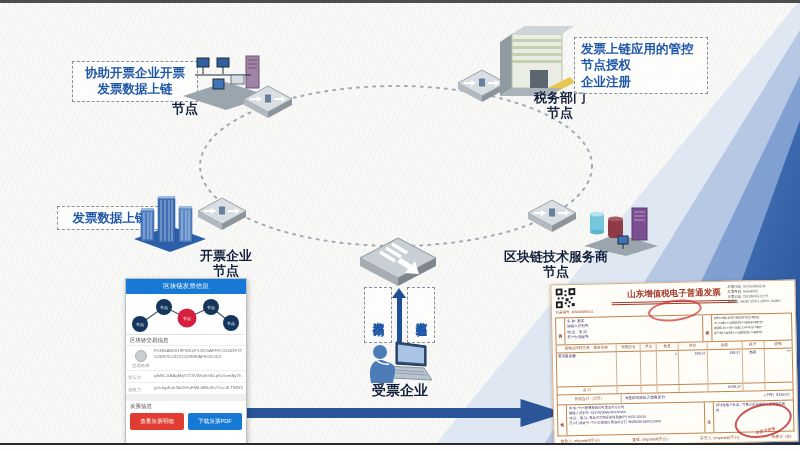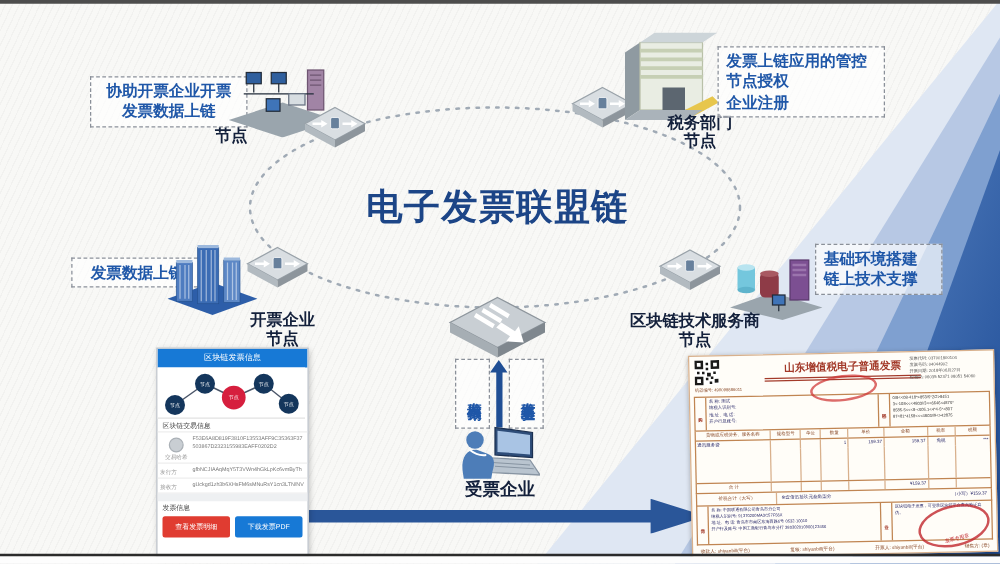--- a/index.html
+++ b/index.html
@@ -101,21 +101,20 @@
   </svg>
 
   <svg class="abs ring" width="800" height="451">
     <ellipse cx="396" cy="166" rx="196" ry="80" fill="none" stroke="#a0aab5" stroke-width="2" stroke-dasharray="2 6" stroke-linecap="round"></ellipse>
   </svg>
 
   <div class="abs topbar"></div>
   <div class="abs bottombar"></div>
   <div class="abs bottomwhite"></div>
 
-  <div class="abs main-title">电子发票联盟链</div>
 
   <div class="abs callout" style="left:72px;top:61px;width:112px;text-align:center;">
     <div>协助开票企业开票</div>
     <div>发票数据上链</div>
   </div>
   <svg class="abs icon" style="left:183px;top:52px;" width="86" height="58" viewBox="0 0 86 58">
     <path d="M43 30 L86 44 L43 58 L0 44 Z" fill="#9aa5ad"></path>
     <rect x="63" y="4" width="13" height="32" fill="#a184a5" stroke="#6e5572" stroke-width="1"></rect>
     <path d="M65 8 h9 M65 12 h9 M65 16 h9" stroke="#6e5572" stroke-width="1" fill="none"></path>
     <rect x="14" y="6" width="12" height="9" fill="#2f5f9e" stroke="#222c3a" stroke-width="1"></rect>
@@ -191,24 +190,20 @@
         <rect x="56" y="9" width="11" height="2"></rect>
         <rect x="56" y="13" width="11" height="2"></rect>
       </g>
     <rect x="40" y="30" width="10" height="8" fill="#3f74b8" stroke="#222c3a" stroke-width="1"></rect>
     <path d="M45 38 v5" stroke="#222c3a" stroke-width="1"></path>
   </svg>
   <div class="abs nodelabel" style="left:496px;top:250px;width:120px;">
     <div>区块链技术服务商</div>
     <div>节点</div>
   </div>
-  <div class="abs callout" style="left:652px;top:195px;width:88px;">
-    <div>基础环境搭建</div>
-    <div>链上技术支撑</div>
-  </div>
 
   <div class="abs callout" style="left:57px;top:206px;width:92px;text-align:center;">
     <div>发票数据上链</div>
   </div>
   <svg class="abs icon" style="left:134px;top:190px;" width="72" height="64" viewBox="0 0 72 64">
     <path d="M36 36 L72 49 L36 62 L0 49 Z" fill="#2d5ea9"></path>
     <rect x="7" y="20" width="13" height="31" fill="#4e7cc0" stroke="#24508f" stroke-width=".5"></rect>
     <rect x="24" y="8" width="17" height="45" fill="#3b6cb4" stroke="#24508f" stroke-width=".5"></rect>
     <rect x="45" y="18" width="13" height="34" fill="#5d88c6" stroke="#24508f" stroke-width=".5"></rect>
     <g stroke="rgba(255,255,255,.5)" stroke-width="1">
@@ -254,21 +249,21 @@
   <div class="abs uparrow-head"></div>
   <svg class="abs icon" style="left:366px;top:340px;" width="66" height="44" viewBox="0 0 66 44">
     <path d="M30 2 L60 6 L60 26 L30 24 Z" fill="#2e4d79" stroke="#1c3050" stroke-width="1"></path>
     <path d="M32 4.5 L58 8 L58 23.5 L32 21.5 Z" fill="#a9c4e4"></path>
     <path d="M22 26 L58 28 L66 40 L26 38 Z" fill="#b9c4cf" stroke="#8794a2" stroke-width="1"></path>
     <path d="M28 30 l30 2 M30 33 l31 2" stroke="#8794a2" stroke-width=".8"></path>
     <circle cx="14" cy="12" r="7" fill="#4d7db8"></circle>
     <path d="M4 36 C3 24 9 19 16 20 L24 23 C30 25 30 31 28 37 L27 43 L5 43 Z" fill="#4d7db8"></path>
     <path d="M10 20 q6 5 13 4" stroke="#fff" stroke-width="1.5" fill="none"></path>
   </svg>
-  <div class="abs nodelabel" style="left:364px;top:383px;width:72px;font-size:14px;">
+  <div class="abs nodelabel" style="left:364px;top:383px;width:72px;font-size:14px;font-family:Liberation Mono, monospace;">
     <div>受票企业</div>
   </div>
 
   <div class="abs bigarrow"></div>
 
   <div class="abs app">
     <div class="app-header">区块链发票信息</div>
     <svg class="app-chain" width="118" height="40" viewBox="0 0 118 40">
       <g stroke="#4a5568" stroke-width="1.2">
         <path d="M14 30 L38 13"></path>

